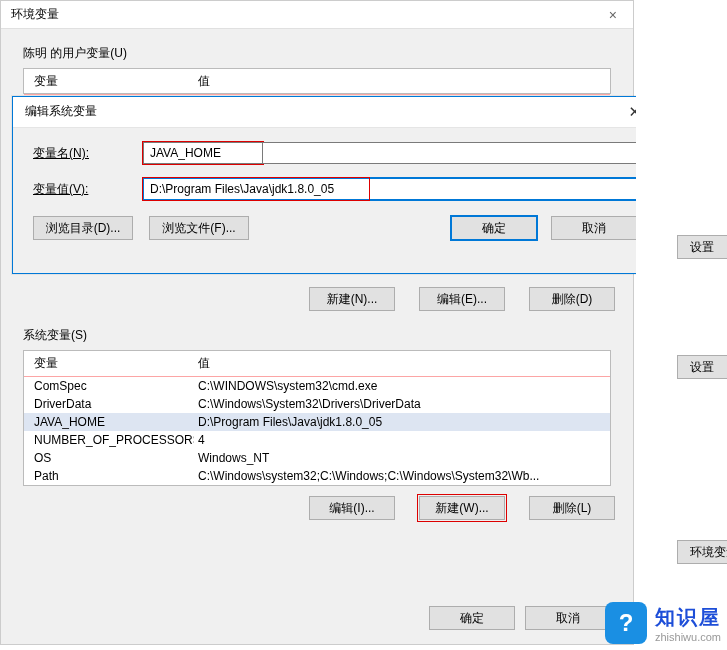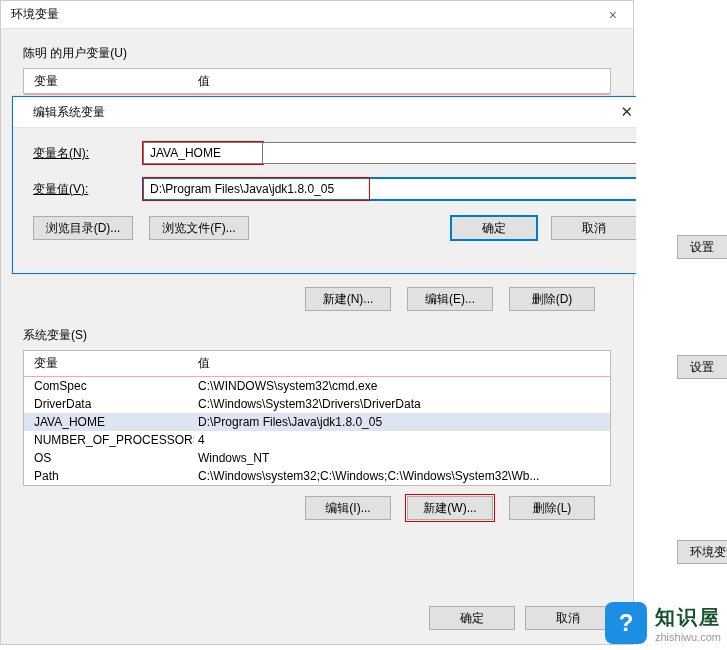--- a/index.html
+++ b/index.html
@@ -47,22 +47,22 @@
     .list-row {
       display: flex;
       padding: 2px 0;
     }
     .list-row.selected { background: #dde5f2; }
     .list-row .c1 { width: 170px; padding-left: 10px; white-space: nowrap; overflow: hidden; }
     .list-row .c2 { flex: 1; padding-left: 4px; white-space: nowrap; overflow: hidden; text-overflow: ellipsis; }
     .btn-row {
       display: flex;
       justify-content: flex-end;
-      gap: 16px;
-      margin: 10px 38px 0 0;
+      gap: 24px;
+      margin: 10px 18px 0 0;
     }
     .btn {
       min-width: 86px;
       height: 24px;
       background: #e1e1e1;
       border: 1px solid #adadad;
       font-size: 12px;
       font-family: inherit;
       cursor: pointer;
       padding: 0 10px;
@@ -80,22 +80,21 @@
       position: absolute;
       left: 12px; top: 96px;
       width: 646px; height: 178px;
       background: #f0f0f0;
       border: 1px solid #0078d7;
       box-shadow: 0 0 0 1px rgba(0,0,0,.05);
     }
     .dlg-titlebar {
       display: flex;
       justify-content: space-between;
-      align-items: center;
-      padding: 6px 20px;
+      padding: 6px 12px;
       background: #fff;
       border-bottom: 1px solid #e5e5e5;
     }
     .dlg-close { font-size: 15px; color: #333; padding: 0 4px; cursor: pointer; }
     .form-row {
       display: flex;
       align-items: center;
       margin: 14px 20px 0 20px;
     }
     .form-label { width: 110px; text-decoration: underline; }
@@ -157,21 +156,21 @@
       background: #1a8fe3;
       border-radius: 8px;
       display: flex;
       align-items: center;
       justify-content: center;
       color: #fff;
       font-size: 24px;
       font-weight: bold;
     }
     .logo-text { display: flex; flex-direction: column; }
-    .logo-cn { color: #14532d; font-size: 20px; font-weight: bold; letter-spacing: 2px; }
+    .logo-cn { color: #1d4ed8; font-size: 20px; font-weight: bold; letter-spacing: 2px; }
     .logo-en { color: #999; font-size: 11px; }
     .sys-section { position: absolute; top: 310px; left: 0; right: 0; }
   </style>
 </head>
 <body>
 
 <div class="outer-window">
   <div class="outer-titlebar">
     <span>环境变量</span>
     <span class="outer-close">×</span>

